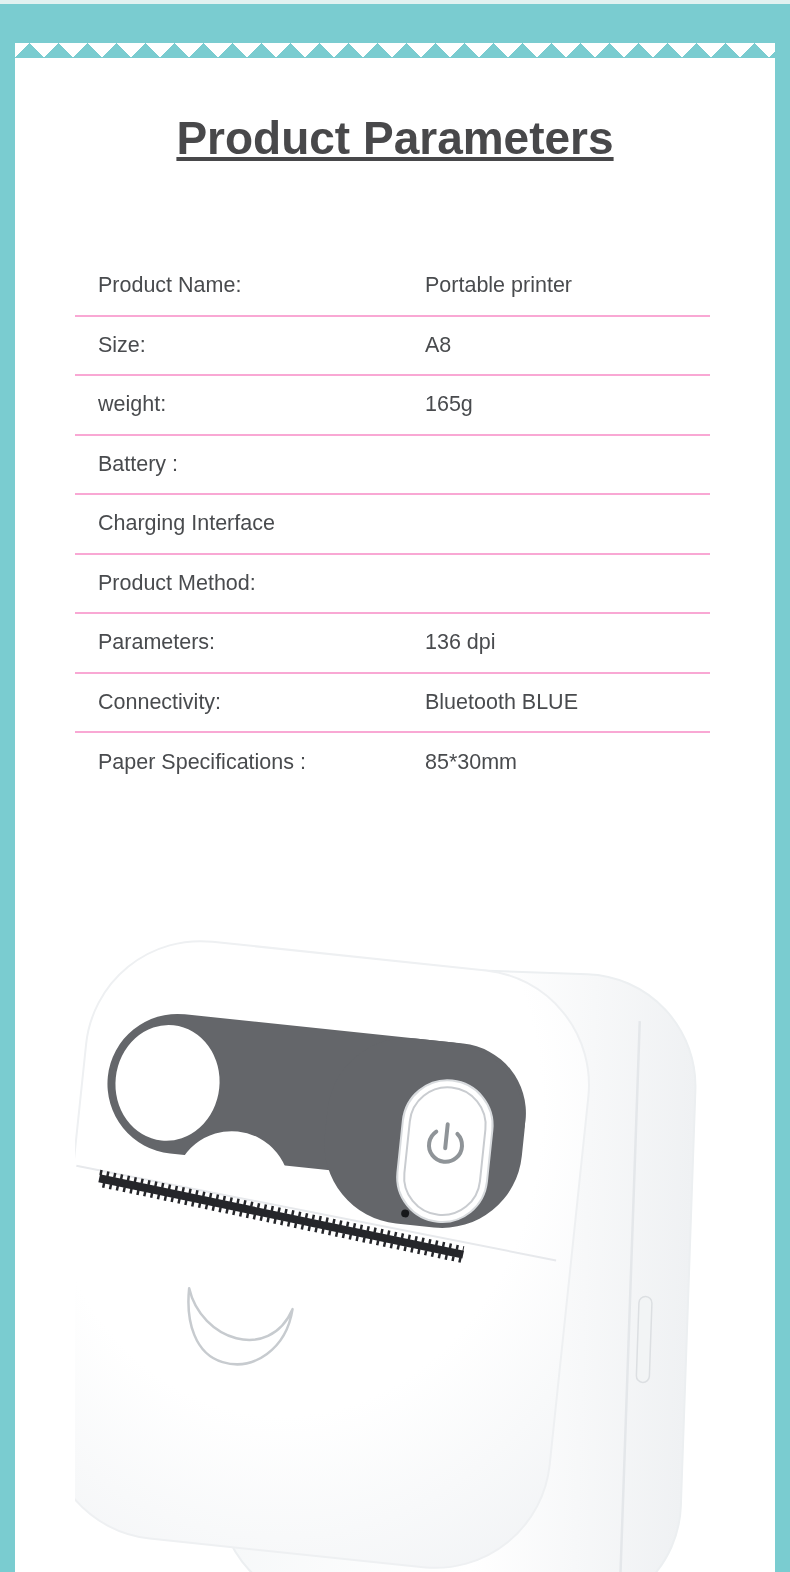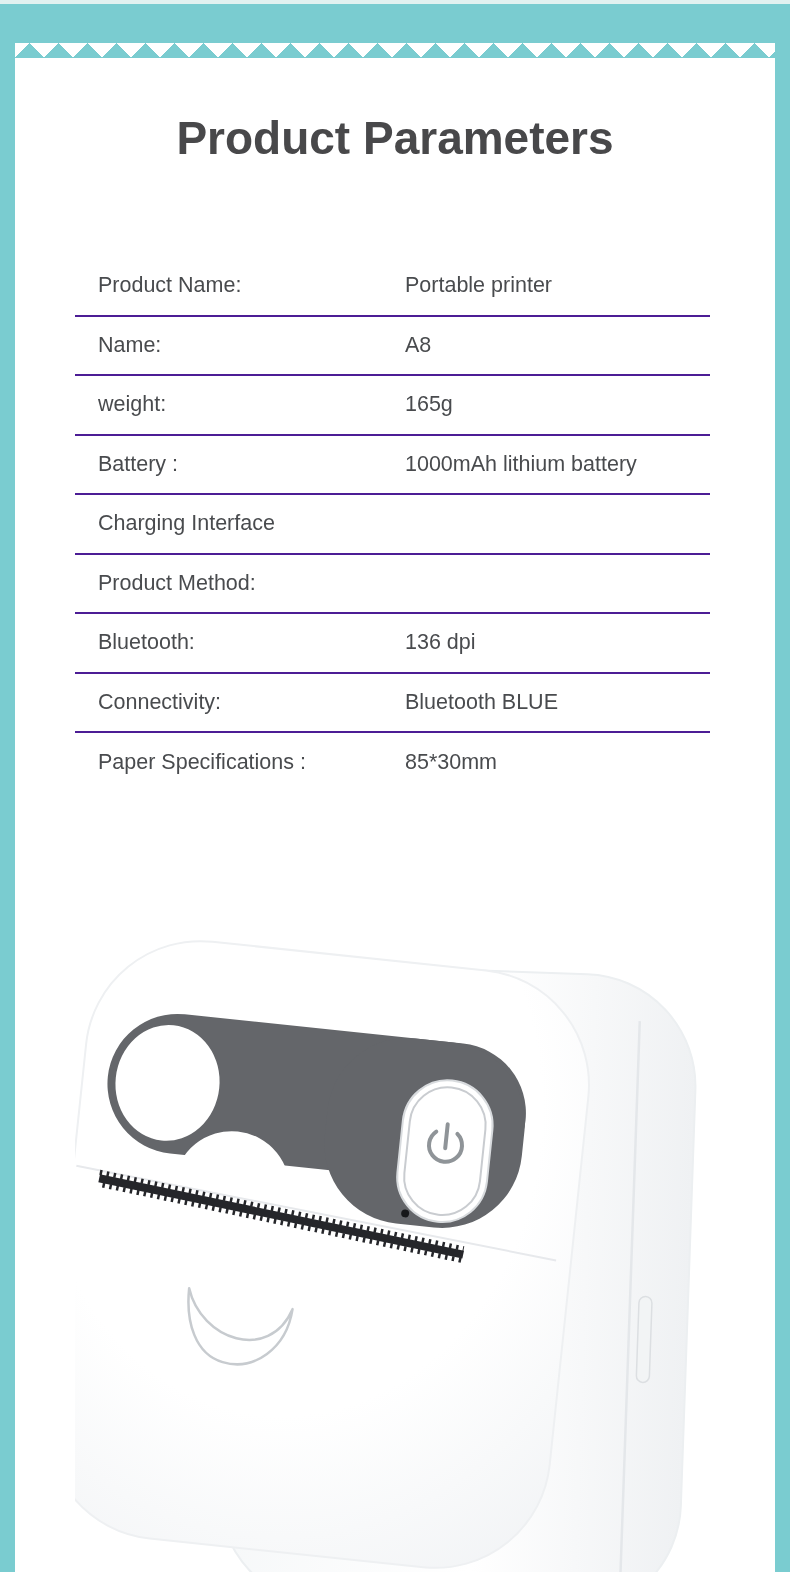--- a/index.html
+++ b/index.html
@@ -15,71 +15,70 @@
     background: conic-gradient(from 135deg at 50% 0%, rgba(255,255,255,0) 0 90deg, #ffffff 90deg) 0 0 / 29px 15px repeat-x;
   }
   .sheet{
     position:absolute;left:15px;right:15px;top:58px;bottom:0;
     background:#ffffff;
   }
   .page-title{
     margin:52px 0 0 0;
     text-align:center;
     font-size:46px;line-height:56px;font-weight:700;
-    color:#48484a;letter-spacing:0px;
+    color:#48484a;letter-spacing:0px;text-decoration:underline;
   }
   .spec-table{margin:91px 65px 0 60px;}
   .spec-row{
     display:flex;align-items:center;height:59.5px;
-    border-bottom:2px solid #4c1d95;
+    border-bottom:2px solid #f9a8d4;
     padding-left:23px;
   }
   .spec-row:last-child{border-bottom:none;justify-content:center;}
   .spec-label{
     width:307px;flex:0 0 307px;
     font-size:21.5px;color:#494b4e;
   }
-  .spec-value{flex:1;font-size:21.5px;color:#494b4e;}
+  .spec-value{flex:1;font-size:21.5px;color:#494b4e;margin-left:20px;}
   .printer-wrap{position:absolute;left:75px;top:940px;width:640px;height:632px;}
 </style>
 </head>
 <body>
 
 <div class="page">
   <div class="top-strip"></div>
   <div class="zigzag"></div>
 
   <div class="sheet">
     <h1 class="page-title">Product Parameters</h1>
 
     <div class="spec-table">
       <div class="spec-row">
         <span class="spec-label">Product Name:</span>
         <span class="spec-value">Portable printer</span>
       </div>
       <div class="spec-row">
-        <span class="spec-label">Name:</span>
+        <span class="spec-label">Size:</span>
         <span class="spec-value">A8</span>
       </div>
       <div class="spec-row">
         <span class="spec-label">weight:</span>
         <span class="spec-value">165g</span>
       </div>
       <div class="spec-row">
         <span class="spec-label">Battery :</span>
-        <span class="spec-value">1000mAh lithium battery</span>
       </div>
       <div class="spec-row">
         <span class="spec-label">Charging Interface</span>
       </div>
       <div class="spec-row">
         <span class="spec-label">Product Method:</span>
       </div>
       <div class="spec-row">
-        <span class="spec-label">Bluetooth:</span>
+        <span class="spec-label">Parameters:</span>
         <span class="spec-value">136 dpi</span>
       </div>
       <div class="spec-row">
         <span class="spec-label">Connectivity:</span>
         <span class="spec-value">Bluetooth BLUE</span>
       </div>
       <div class="spec-row">
         <span class="spec-label">Paper Specifications :</span>
         <span class="spec-value">85*30mm</span>
       </div>

